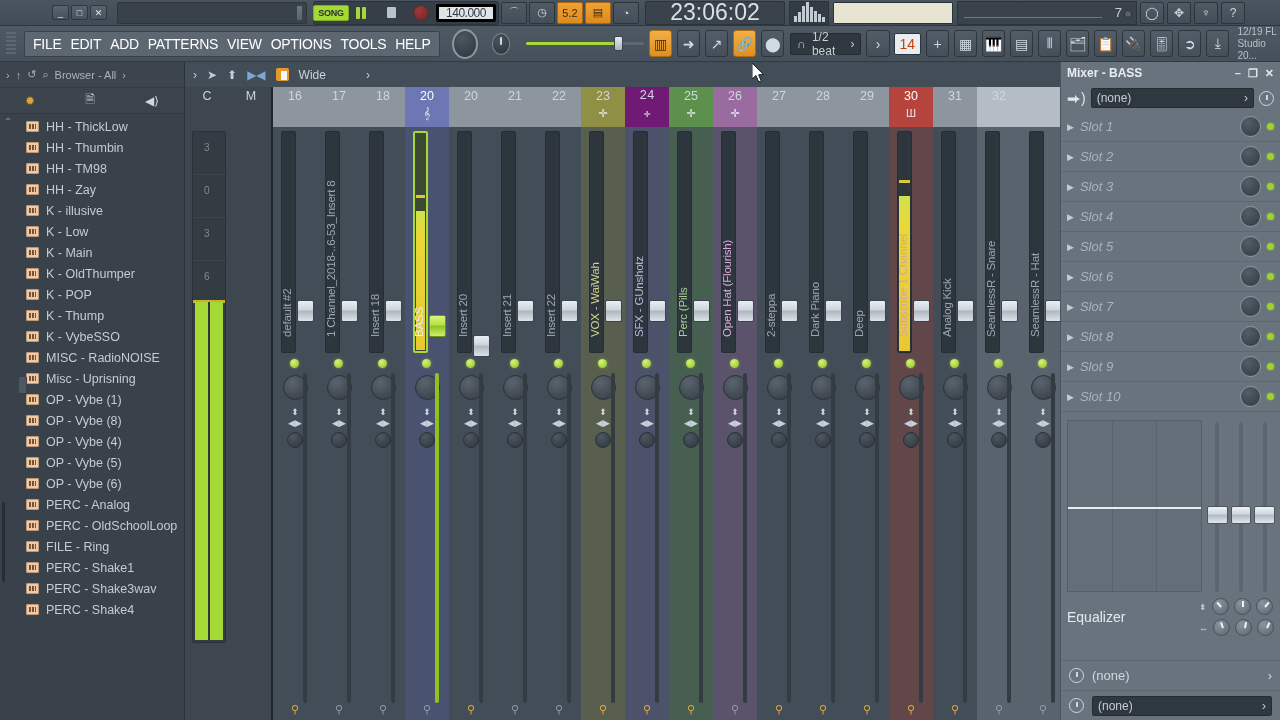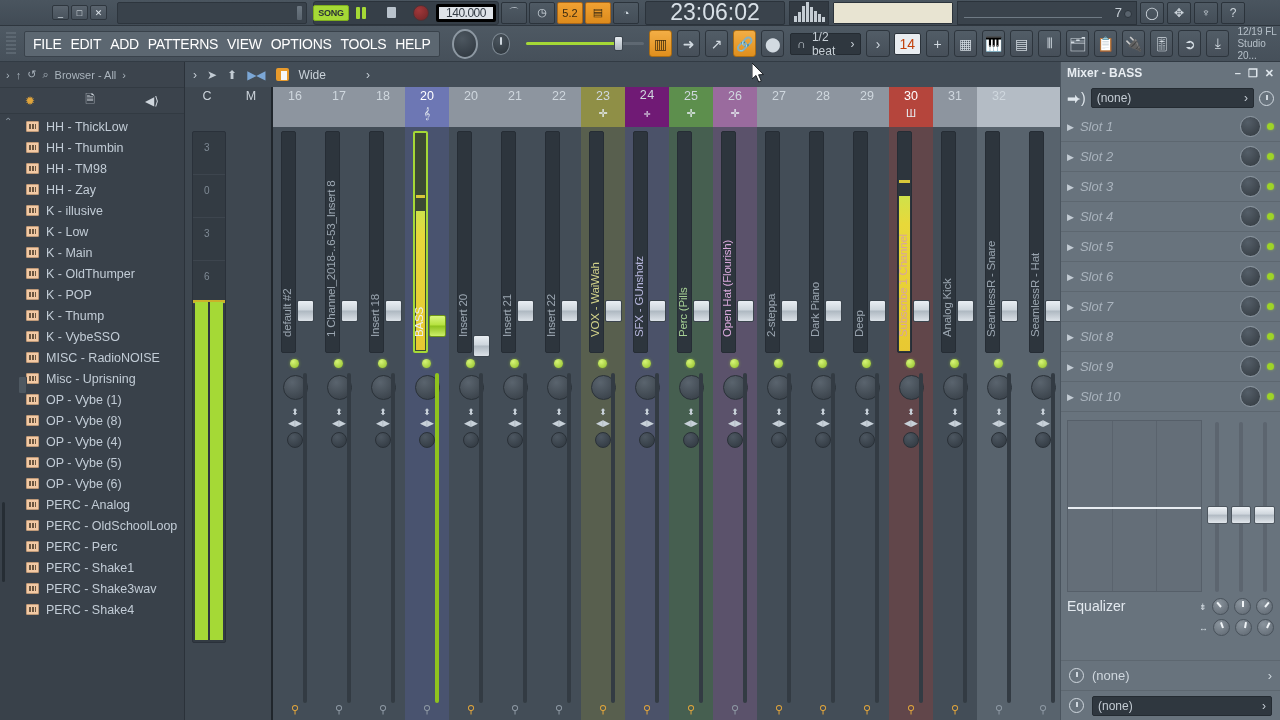--- a/index.html
+++ b/index.html
@@ -185,21 +185,21 @@
   .rp-led { width:7px;height:7px;border-radius:50%;background:#9ed327;box-shadow:0 0 3px #a5d93699;}
   .eq-box { margin:8px 6px 0;height:172px;display:flex;gap:6px;}
   .eq-graph { flex:1;background:#646e78;border:1px solid #565f69;position:relative;}
   .eq-graph .h { position:absolute;left:0;right:0;top:86px;height:2px;background:#e8edf2;}
   .eq-graph .v { position:absolute;top:0;bottom:0;width:1px;background:#5a636d;}
   .eq-faders { width:66px;display:flex;gap:5px;padding-top:2px;}
   .eqf { flex:1;position:relative;}
   .eqf .t { position:absolute;left:50%;top:0;bottom:0;width:4px;margin-left:-2px;background:#5c656f;border-radius:2px;}
   .eqf .c { position:absolute;left:-1px;right:-1px;top:84px;height:18px;border-radius:2px;
     background:linear-gradient(#eef2f6 0%,#cfd6dd 45%,#b0b9c2 50%,#e2e7ec 100%);border:1px solid #4d565f;}
-  .eq-lbl { margin:6px 6px 0;display:flex;}
+  .eq-lbl { margin:6px 6px 0;display:flex;align-items:center;}
   .eq-lbl .t { flex:1;color:#e3e9ef;font-size:14px;}
   .eq-knobs { display:flex;flex-direction:column;gap:4px;}
   .eq-knobs .row { display:flex;gap:5px;align-items:center;color:#d0d8df;font-size:9px;}
   .eqk { width:17px;height:17px;border-radius:50%;
     background:radial-gradient(circle at 36% 28%,#8a949d,#5d6670);border:1px solid #49525b;position:relative;}
   .eqk i { position:absolute;left:50%;top:2px;width:2px;height:6px;background:#f0f4f7;transform-origin:50% 6px;}
   .rp-bot { position:absolute;left:0;right:0;bottom:0;}
   .rp-bot-row { height:30px;display:flex;align-items:center;gap:8px;padding:0 8px;
     border-top:1px solid #5d6770;color:#cfd7de;font-size:13px;}
   .clock-ic { width:15px;height:15px;border-radius:50%;border:1.5px solid #cfd7de;position:relative;}
@@ -427,21 +427,21 @@
         <div class="br-item">
           <span class="wav-ic"></span>
           <span>PERC - Analog</span>
         </div>
         <div class="br-item">
           <span class="wav-ic"></span>
           <span>PERC - OldSchoolLoop</span>
         </div>
         <div class="br-item">
           <span class="wav-ic"></span>
-          <span>PERC - Perc</span>
+          <span>FILE - Ring</span>
         </div>
         <div class="br-item">
           <span class="wav-ic"></span>
           <span>PERC - Shake1</span>
         </div>
         <div class="br-item">
           <span class="wav-ic"></span>
           <span>PERC - Shake3wav</span>
         </div>
         <div class="br-item">

